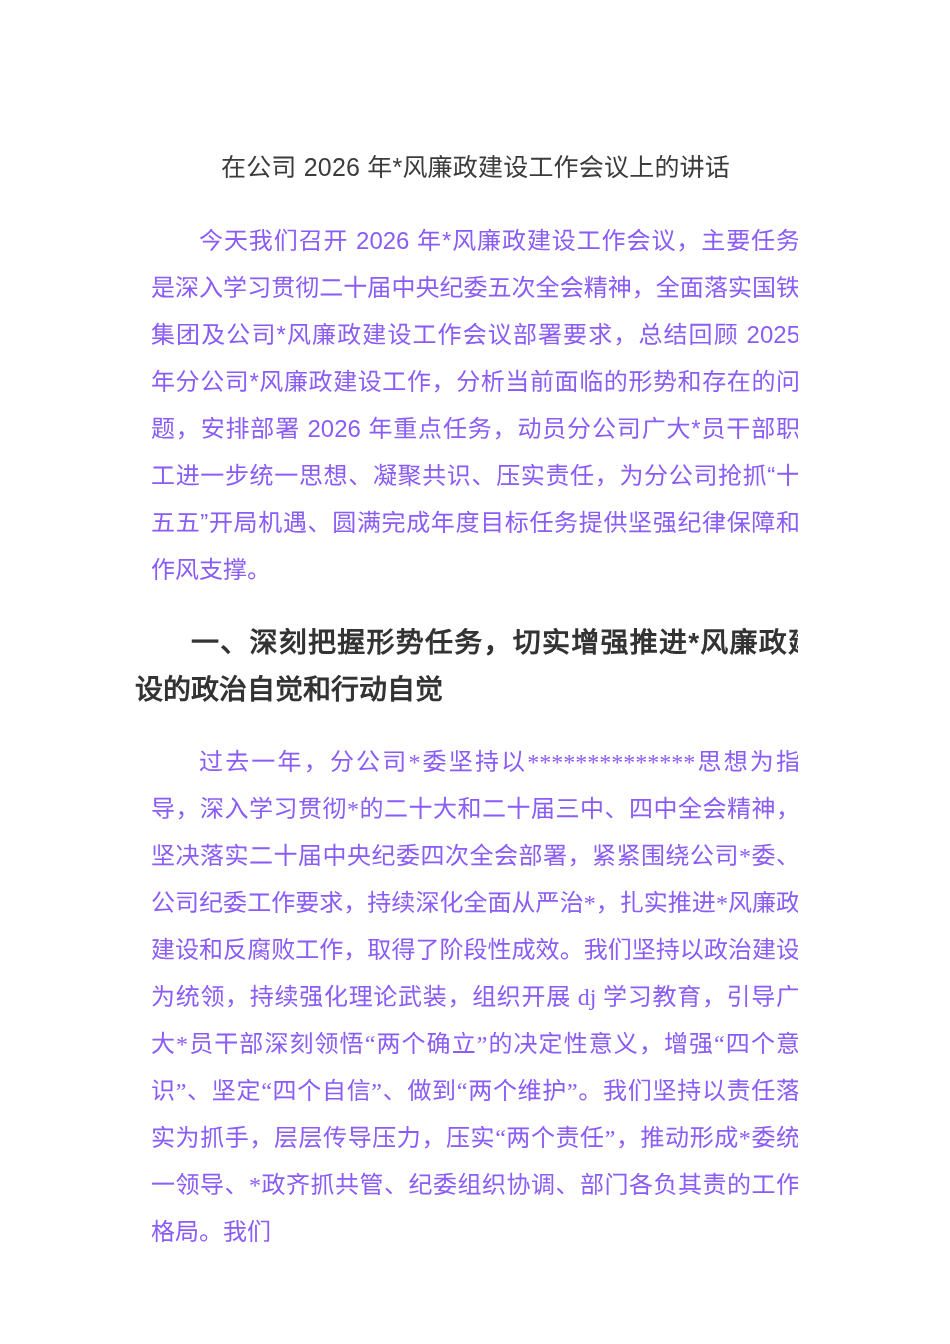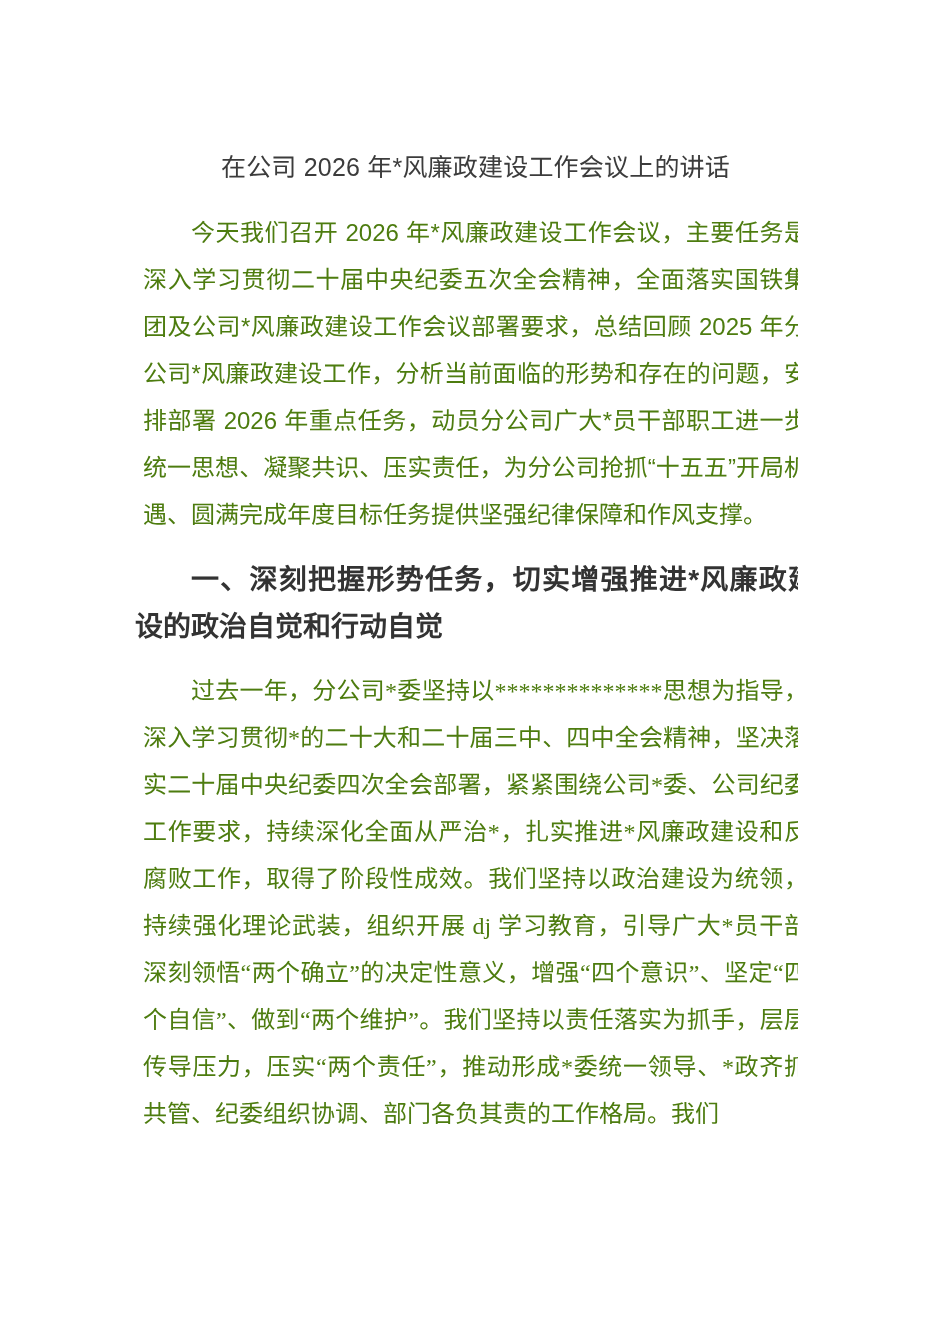--- a/index.html
+++ b/index.html
@@ -48,26 +48,26 @@
     font-size: 24px;
     font-weight: 400;
     line-height: 47px;
     color: #3c3c3c;
     padding-top: 29px;
     text-align: left;
   }
 
   
   .para {
-    margin: 8px;
+    margin: 16px;
     padding: 0;
     font-size: 24px;
     font-weight: 400;
     line-height: 47px;
-    color: #4d7c0f;
+    color: #8b5cf6;
     text-align: justify;
     text-align-last: left;
     text-indent: 2em;
     word-break: break-all;
     overflow-wrap: break-word;
   }
 
   .para-first {
     padding-top: 10px;
   }

